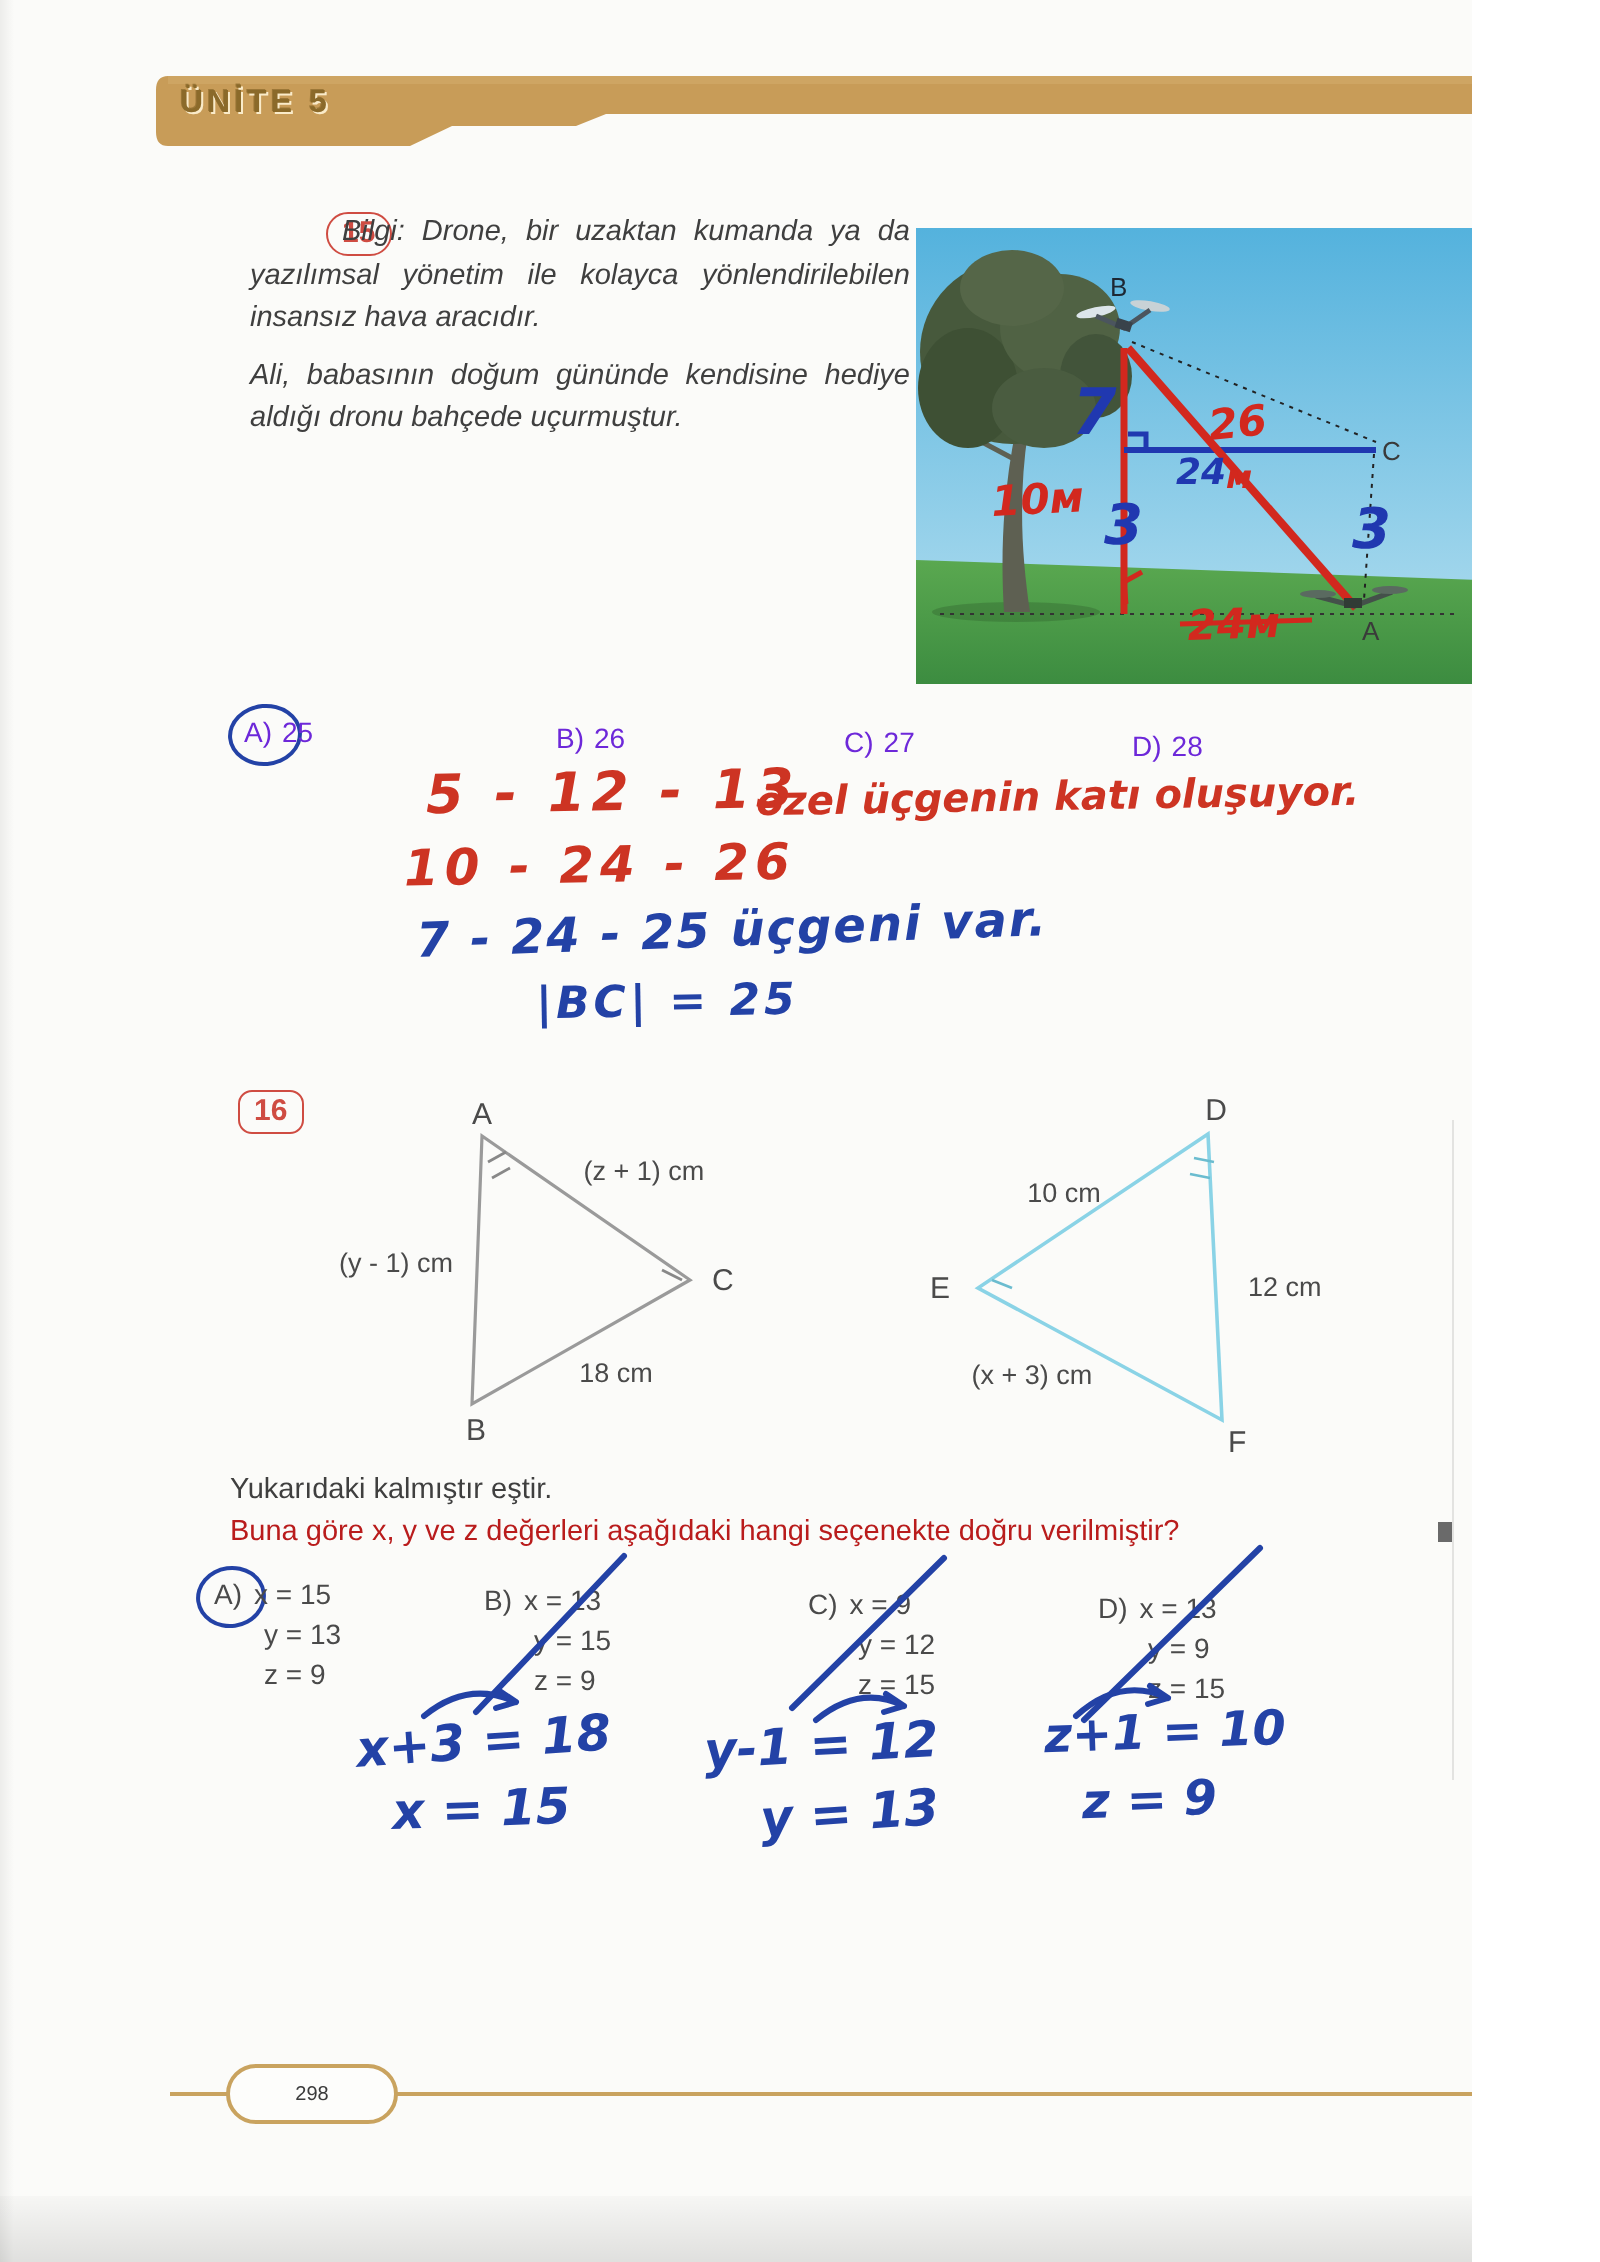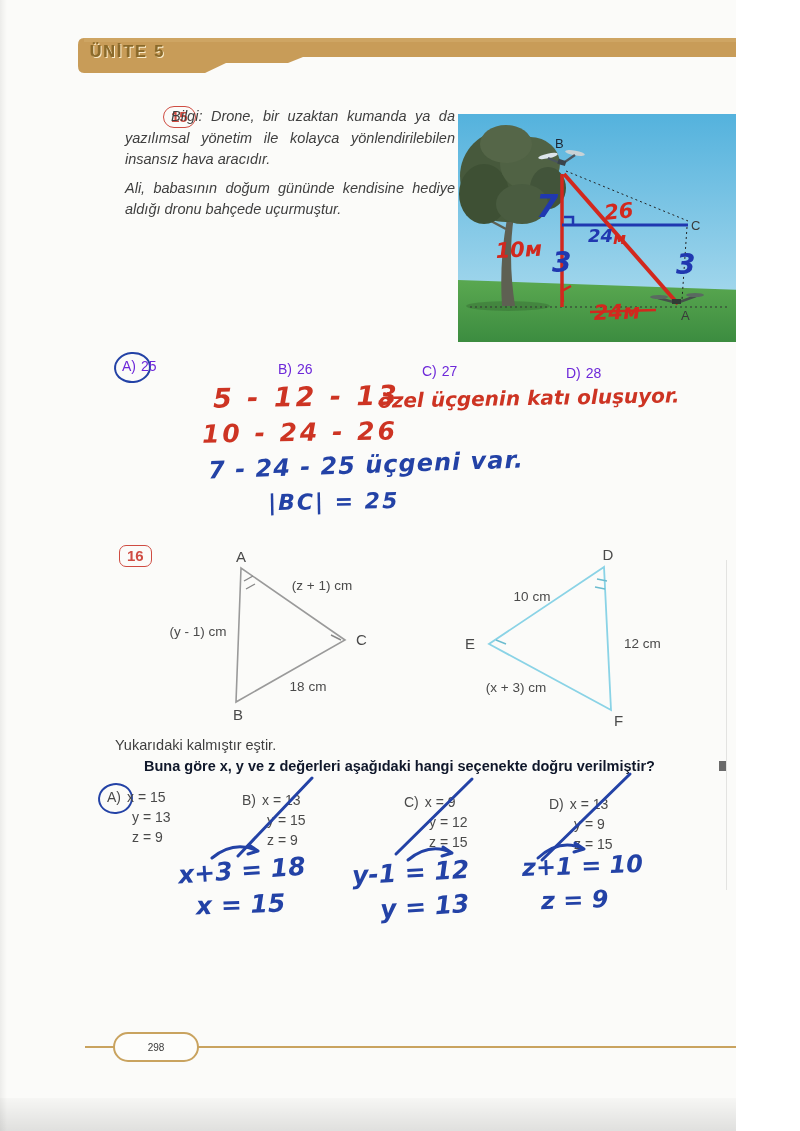--- a/index.html
+++ b/index.html
@@ -172,21 +172,21 @@
     <path d="M46,92 l10,4" stroke="#6bbccf" stroke-width="1.4" fill="none"></path>
     <text x="158" y="12" font-size="15" fill="#4a4a4a" text-anchor="middle">D</text>
     <text x="25" y="101" font-size="15" fill="#4a4a4a" text-anchor="end">E</text>
     <text x="164" y="178" font-size="15" fill="#4a4a4a">F</text>
     <text x="82" y="53" font-size="13.5" fill="#4a4a4a" text-anchor="middle">10 cm</text>
     <text x="174" y="100" font-size="13.5" fill="#4a4a4a">12 cm</text>
     <text x="66" y="144" font-size="13.5" fill="#4a4a4a" text-anchor="middle">(x + 3) cm</text>
   </svg>
 
   <div class="abs print" style="left:115px;top:737px;font-size:14.5px;">Yukarıdaki kalmıştır eştir.</div>
-  <div class="abs print" style="left:115px;top:758px;font-size:14.5px;font-weight:bold;color:#0f172a;margin-left:29px;">Buna göre x, y ve z değerleri aşağıdaki hangi seçenekte doğru verilmiştir?</div>
+  <div class="abs print" style="left:115px;top:758px;font-size:14.5px;font-weight:normal;color:#b91c1c;">Buna göre x, y ve z değerleri aşağıdaki hangi seçenekte doğru verilmiştir?</div>
 
   <div class="abs circle-mark" style="left:98px;top:783px;width:31px;height:27px;transform:rotate(-8deg);"></div>
 
   <div class="abs opt16" style="left:107px;top:787px;">
     <div class="row1">
         <span>A)</span>
         <span>x = 15</span>
       </div>
     <div class="ind">y = 13</div>
     <div class="ind">z = 9</div>

